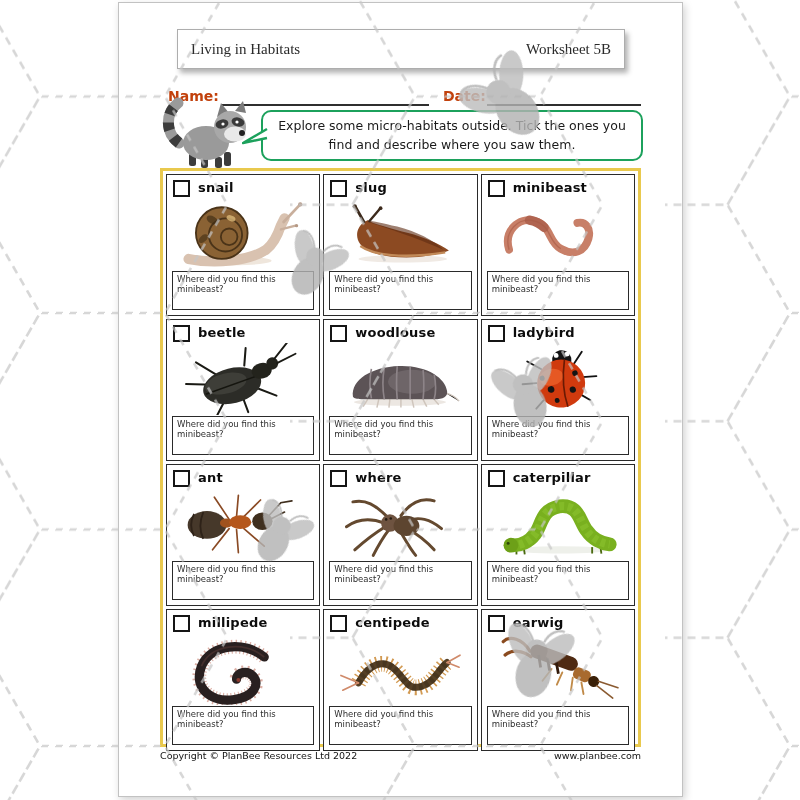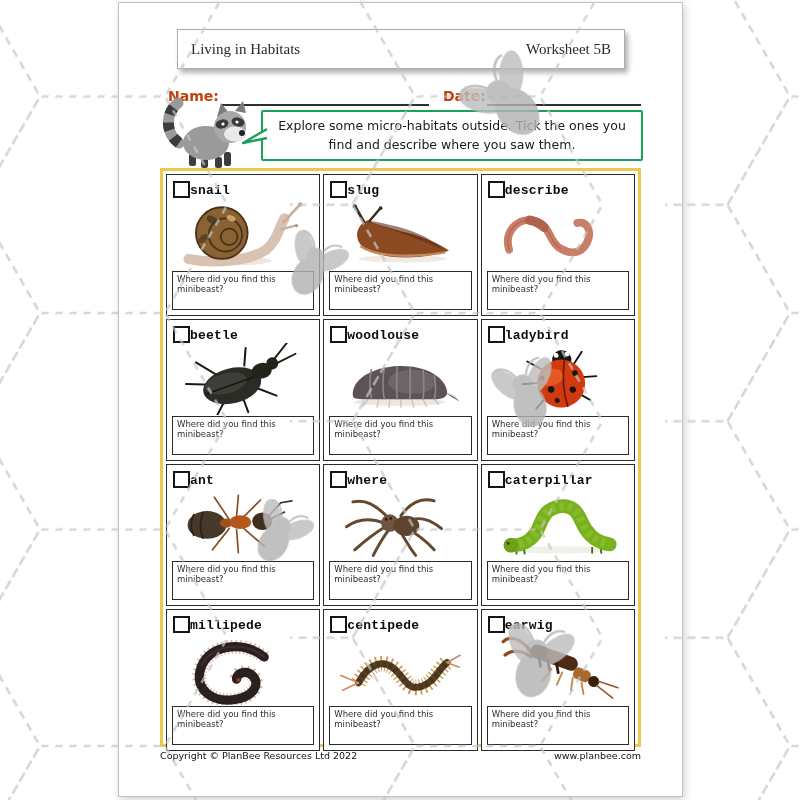--- a/index.html
+++ b/index.html
@@ -25,37 +25,37 @@
   .nd-label{position:absolute;top:85px;font-size:14px;font-weight:bold;color:#c2410c;}
   .name-label{left:49px;}
   .date-label{left:324px;}
   .writing-line{position:absolute;top:84px;height:17px;border-bottom:2px solid #2f2f2f;}
   .name-line{left:102px;width:208px;}
   .date-line{left:368px;width:154px;}
   
   .raccoon{position:absolute;left:42px;top:90px;width:96px;height:80px;}
   .bubble{
     position:absolute;left:142px;top:107px;width:382px;min-height:48px;
-    box-sizing:border-box;border:2.5px solid #1ca15c;border-radius:2px;
+    box-sizing:border-box;border:2.5px solid #1ca15c;border-radius:10px;
     background:#fff;display:flex;align-items:center;justify-content:center;
     padding:4px 10px;text-align:center;font-size:12.5px;line-height:1.55;color:#1a1a1a;
   }
   .bubble-tail{position:absolute;left:-21px;top:13px;}
   
   .grid{
     position:absolute;left:41px;top:165px;width:481px;height:579px;
     box-sizing:border-box;border:3px solid #e9c94e;background:#fff;
     display:grid;grid-template-columns:repeat(3,1fr);grid-template-rows:repeat(4,1fr);
     gap:3px;padding:3px;
   }
   .cell{
     border:1.5px solid #2a2a2a;background:#fff;position:relative;
     display:flex;flex-direction:column;padding:3px;box-sizing:border-box;
   }
-  .cell-head{display:flex;align-items:flex-end;margin:2px 0 0 3px;height:18px;font-family:Liberation Mono, monospace;}
+  .cell-head{display:flex;align-items:flex-start;gap:8px;margin:2px 0 0 3px;height:18px;}
   .checkbox{width:13px;height:13px;border:2px solid #151515;background:#fff;flex:0 0 auto;}
   .cell-label{font-size:13px;font-weight:bold;color:#0c0c0c;letter-spacing:.2px;}
   .cell-img{flex:1;display:flex;align-items:center;justify-content:center;overflow:hidden;}
   .cell-img svg{width:146px;height:72px;}
   .answer-box{
     border:1.5px solid #2a2a2a;height:39px;margin:1px 2px 2px 2px;
     padding:2px 4px;box-sizing:border-box;font-size:8.5px;color:#2e2e2e;
   }
   
   .footer{
@@ -153,21 +153,21 @@
         </svg>
       </div>
       <div class="answer-box">
         <span>Where did you find this minibeast?</span>
       </div>
     </div>
 
     <div class="cell">
       <div class="cell-head">
         <span class="checkbox"></span>
-        <span class="cell-label">describe</span>
+        <span class="cell-label">minibeast</span>
       </div>
       <div class="cell-img">
         <svg viewBox="0 0 150 78">
           <path d="M22,56 C16,36 32,20 50,25 C68,30 64,47 78,55 C92,63 104,58 108,44 C111,33 105,25 96,27" stroke="#c87f68" stroke-width="8.5" fill="none" stroke-linecap="round"></path>
           <path d="M44,24 C50,25 56,28 60,32" stroke="#b06450" stroke-width="10" fill="none" stroke-linecap="round"></path>
           <path d="M22,56 C16,36 32,20 50,25 C68,30 64,47 78,55" stroke="#a85a44" stroke-width="1.5" fill="none" opacity=".6"></path>
         </svg>
       </div>
       <div class="answer-box">
         <span>Where did you find this minibeast?</span>

